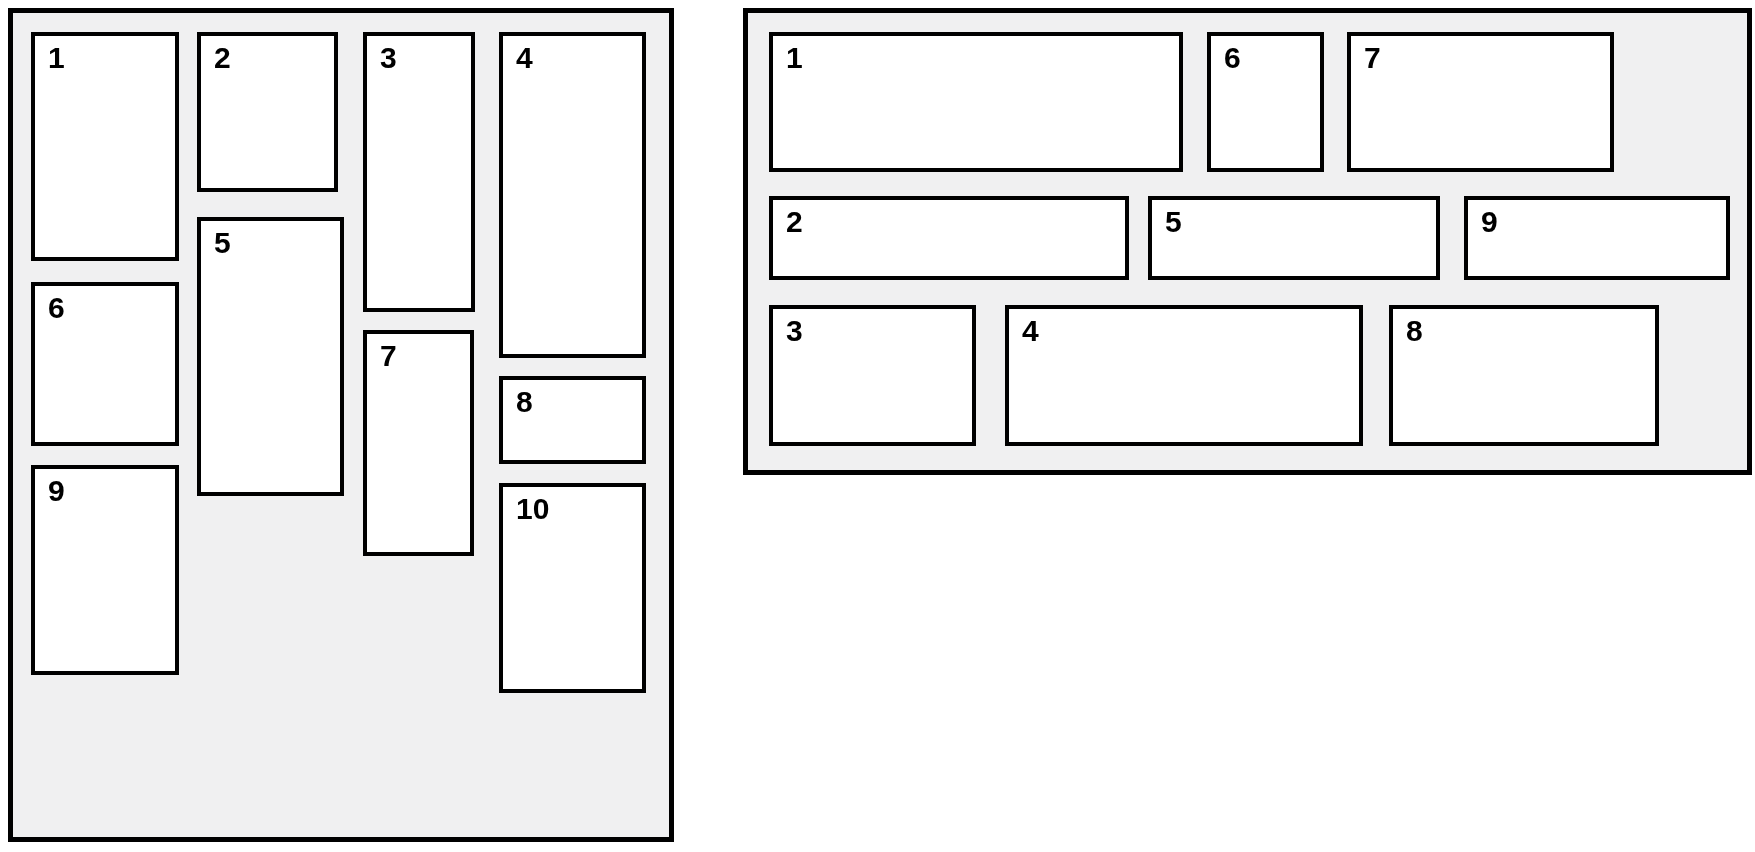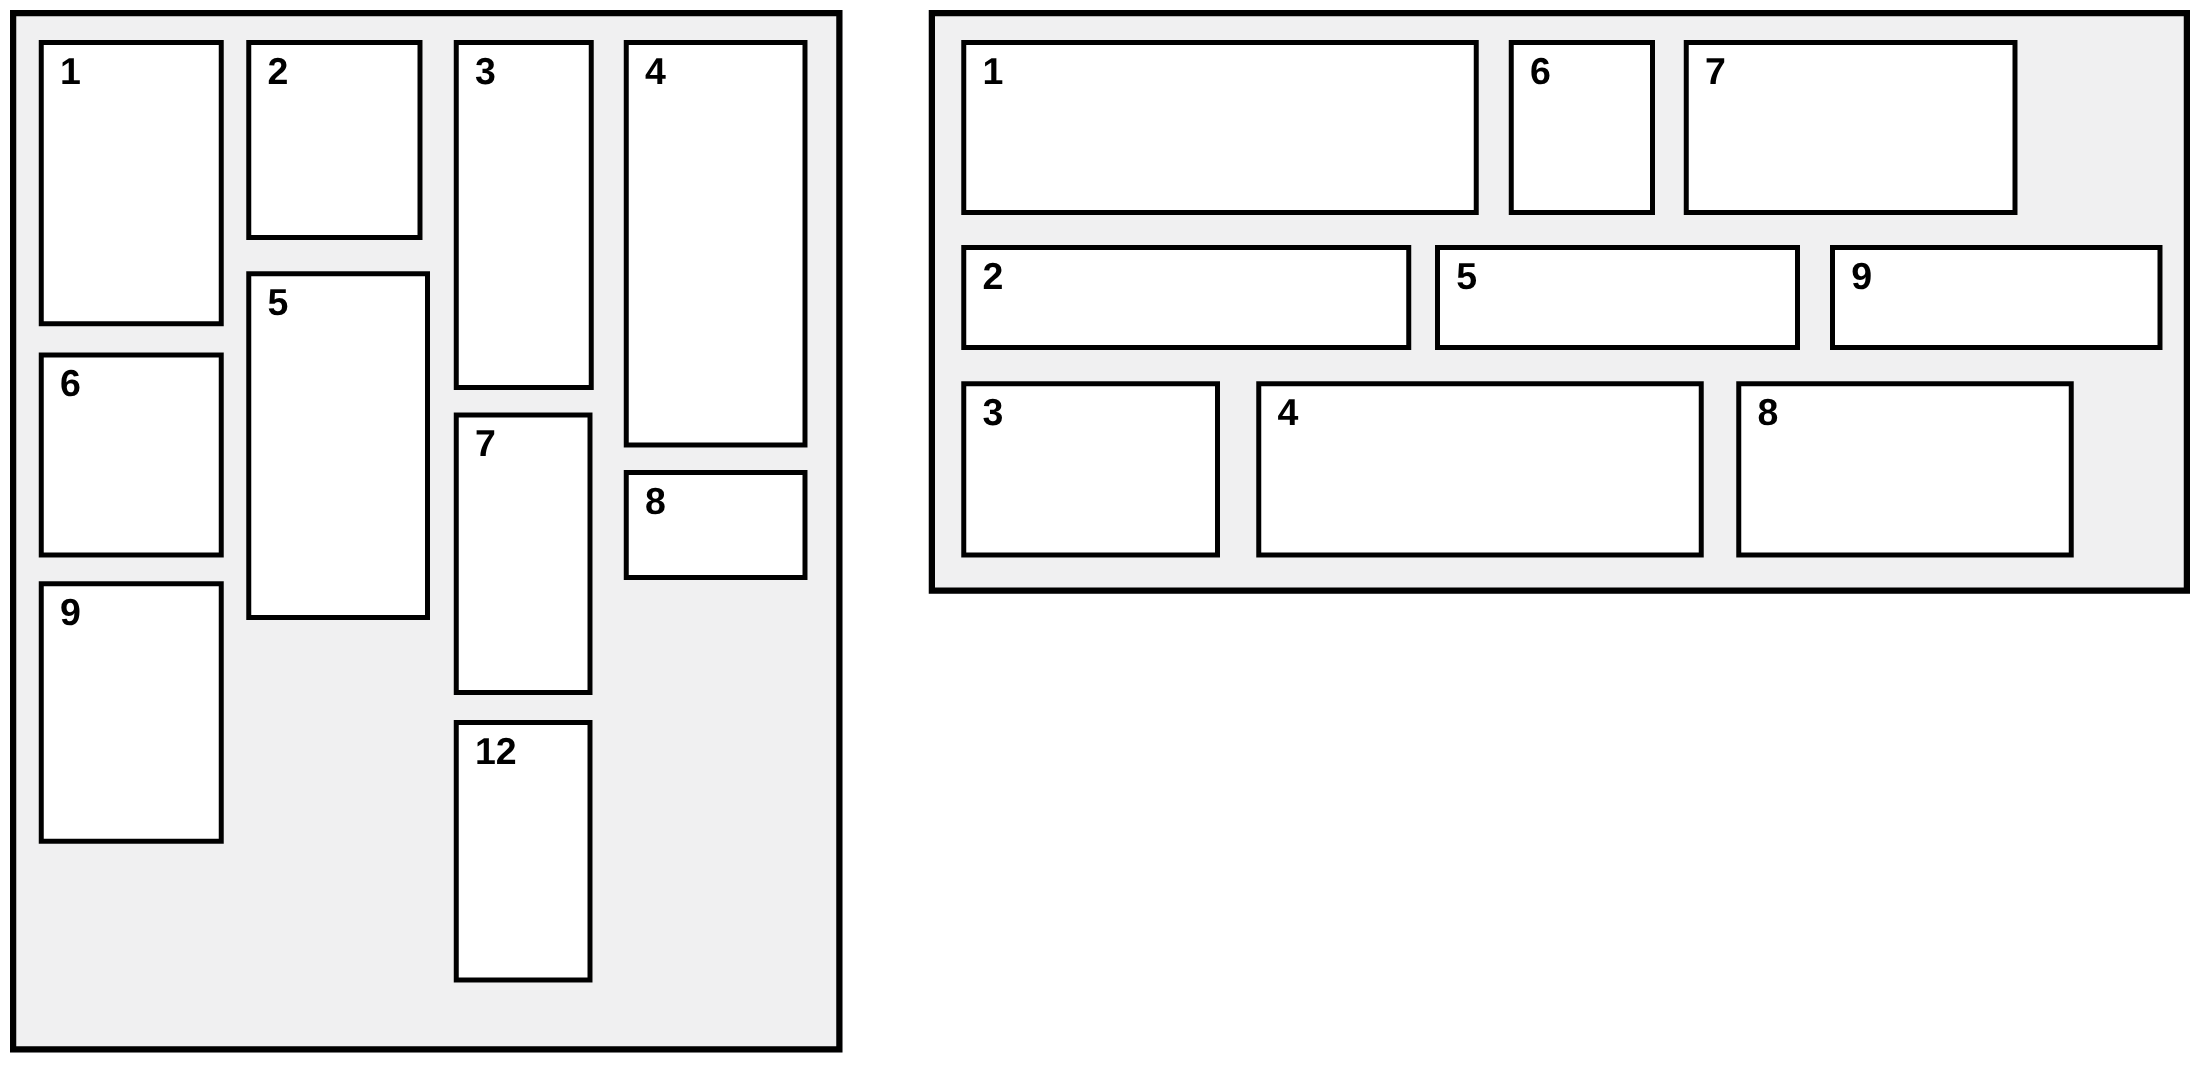--- a/index.html
+++ b/index.html
@@ -54,22 +54,22 @@
     </div>
     <div class="box" style="left: 363px; top: 330px; width: 111px; height: 226px; background: rgb(255, 255, 255); border-color: rgb(0, 0, 0);">
       <span class="label" style="color: rgb(0, 0, 0);">7</span>
     </div>
     <div class="box" style="left: 499px; top: 376px; width: 147px; height: 88px; background: rgb(255, 255, 255); border-color: rgb(0, 0, 0);">
       <span class="label" style="color: rgb(0, 0, 0);">8</span>
     </div>
     <div class="box" style="left: 31px; top: 465px; width: 148px; height: 210px; background: rgb(255, 255, 255); border-color: rgb(0, 0, 0);">
       <span class="label" style="color: rgb(0, 0, 0);">9</span>
     </div>
-    <div class="box" style="left: 363px; top: 576px; width: 111px; height: 210px; background: rgb(255, 255, 255); border-color: rgb(0, 0, 0);">
-      <span class="label" style="color: rgb(0, 0, 0);">12</span>
+    <div class="box" style="left: 499px; top: 483px; width: 147px; height: 210px; background: rgb(255, 255, 255); border-color: rgb(0, 0, 0);">
+      <span class="label" style="color: rgb(0, 0, 0);">10</span>
     </div>
     <div class="panel" style="left: 743px; top: 8px; width: 1009px; height: 467px; background: rgb(240, 240, 241); border-color: rgb(0, 0, 0);"></div>
     <div class="box" style="left: 769px; top: 32px; width: 414px; height: 140px; background: rgb(255, 255, 255); border-color: rgb(0, 0, 0);">
       <span class="label" style="color: rgb(0, 0, 0);">1</span>
     </div>
     <div class="box" style="left: 1207px; top: 32px; width: 117px; height: 140px; background: rgb(255, 255, 255); border-color: rgb(0, 0, 0);">
       <span class="label" style="color: rgb(0, 0, 0);">6</span>
     </div>
     <div class="box" style="left: 1347px; top: 32px; width: 267px; height: 140px; background: rgb(255, 255, 255); border-color: rgb(0, 0, 0);">
       <span class="label" style="color: rgb(0, 0, 0);">7</span>

